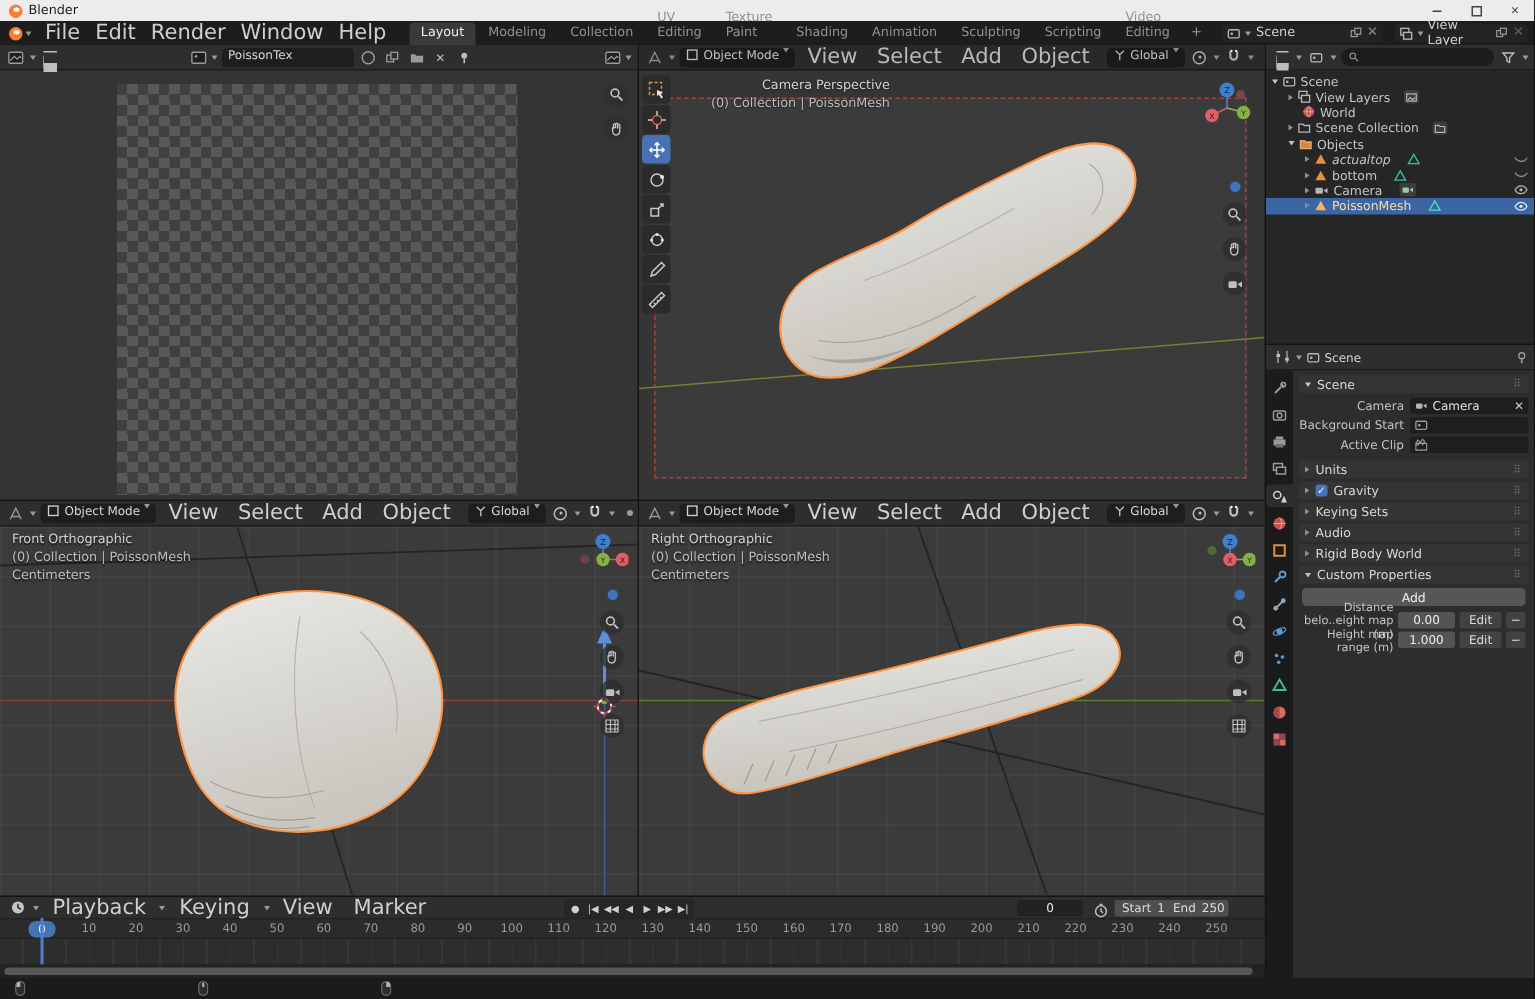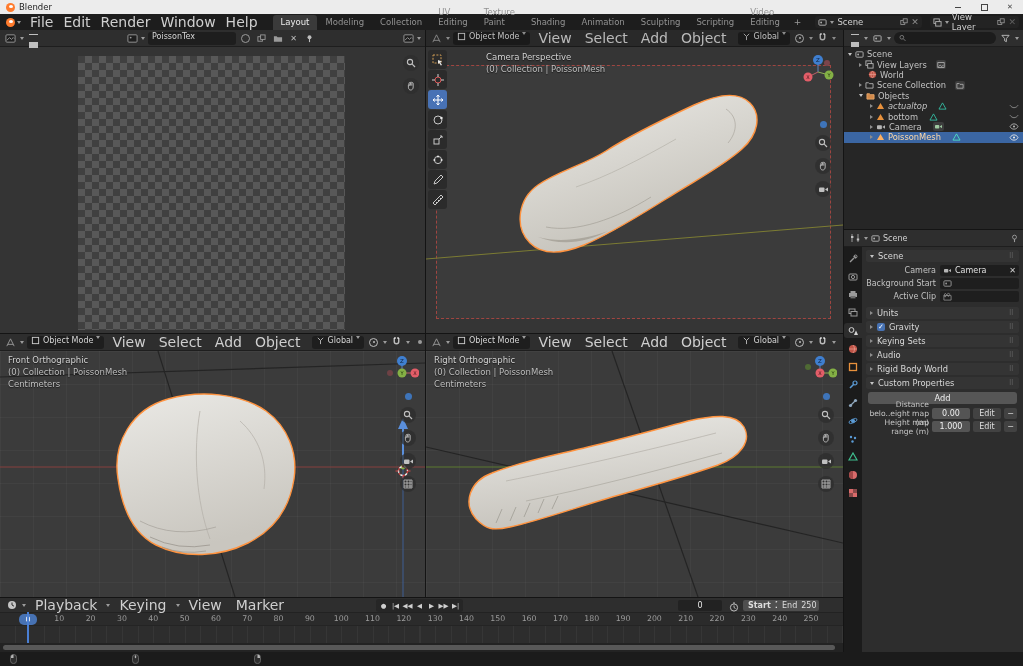--- a/index.html
+++ b/index.html
@@ -331,21 +331,21 @@
               <stop offset="1" stop-color="#c3c0b8"></stop>
           </linearGradient>
         </defs>
         <line x1="0" y1="212" x2="417" y2="178" stroke="#7c7c33" stroke-width="1"></line>
         <path d="M104 196 C88 180 92 152 112 138 C132 124 158 118 180 104 C205 88 238 72 268 58 C290 48 312 44 324 56 C336 68 332 88 316 102 C296 120 268 134 240 152 C214 168 186 186 158 198 C136 207 116 208 104 196 Z" fill="url(#gc)" stroke="#ff933f" stroke-width="1.4"></path>
         <path d="M120 180 C150 186 190 172 225 150" fill="none" stroke="#a8a49c" stroke-width=".8"></path>
         <path d="M150 140 C180 130 215 112 250 92" fill="none" stroke="#b5b1a9" stroke-width=".7"></path>
         <path d="M112 190 C135 199 160 196 182 184 C160 192 134 196 112 190 Z" fill="#918c82" opacity=".55"></path>
         <path d="M300 62 C312 70 312 84 302 96" fill="none" stroke="#aaa69e" stroke-width=".7"></path>
       </svg>
-      <div class="ovl" style="left:60px;top:4px;">
+      <div class="ovl" style="left:48px;top:4px;text-align:right;">
         <div>Camera Perspective</div>
         <div class="l2">(0) Collection | PoissonMesh</div>
       </div>
       <div class="toolbar">
         <span class="tool">
             <svg class="ic" width="12" height="12" viewBox="0 0 12 12">
               <rect x="1" y="1" width="8" height="8" fill="none" stroke="#cf9c55" stroke-dasharray="2 1.4"></rect>
               <path d="M6 6l4 1.6-1.7.6L10 11l-1.2.6-1.6-2.8L6 10z" fill="#e8e8e8"></path>
             </svg>
           </span>
@@ -1042,21 +1042,21 @@
           <span class="pbtn">▶▶</span>
           <span class="pbtn">▶|</span>
         </span>
       <span class="framefield">0</span>
       <span class="iconbtn" style="position:absolute;right:103px;top:2px;">
         <svg class="ic" width="10" height="10" viewBox="0 0 10 10">
             <circle cx="5" cy="5.5" r="3.6" fill="none" stroke="#bdbdbd"></circle>
             <path d="M5 3.5v2l1.5 1M4 1h2" stroke="#bdbdbd" fill="none"></path>
           </svg>
       </span>
-      <span class="sebtn" style="right:62px;width:28px;font-weight:bold;">
+      <span class="sebtn" style="right:62px;width:28px;">
         <span>Start</span>
         <span style="margin-left:auto;">1</span>
       </span>
       <span class="sebtn" style="right:24px;width:32px;">
         <span>End</span>
         <span style="margin-left:auto;">250</span>
       </span>
     </div>
     <div class="tlruler">
       <span class="framepill">0</span>

